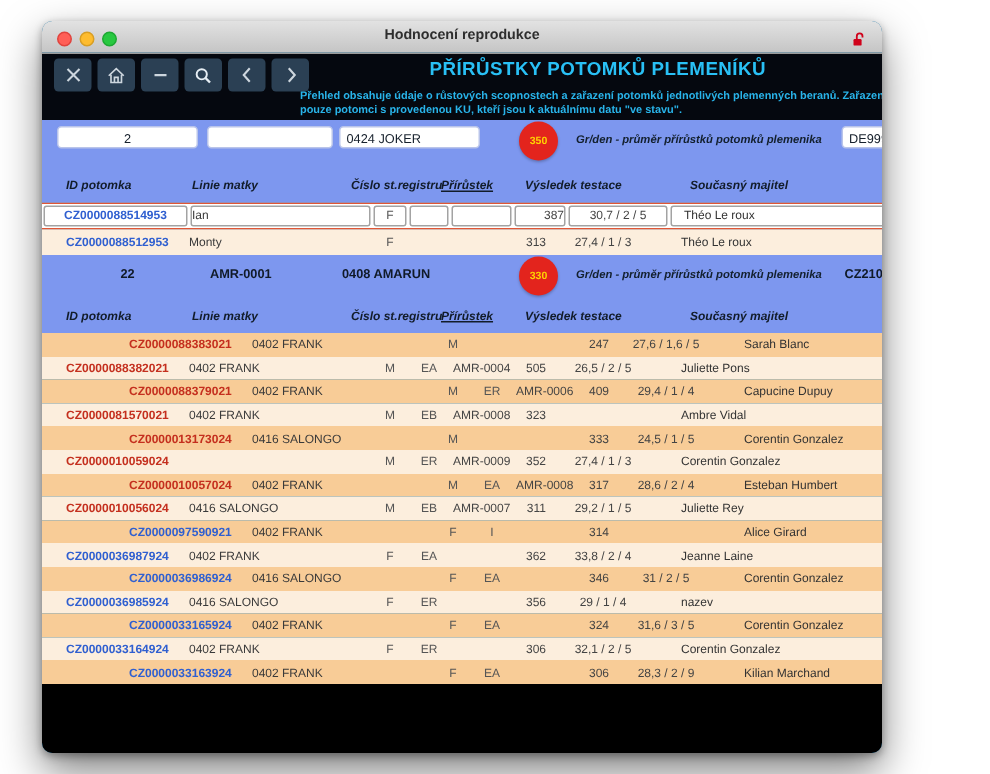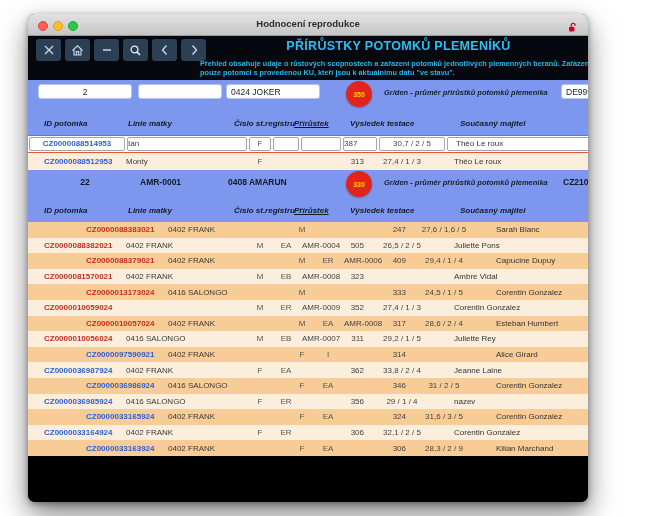--- a/index.html
+++ b/index.html
@@ -54,21 +54,21 @@
   .c.test{text-align:center;padding-right:20px;}
   .c.owner{padding-left:8px;color:#333;}
   .c.act{display:flex;justify-content:center;}
   .rowbtn{width:18px;height:13px;border-radius:3px;border:1px solid #0e5e8e;padding:0;cursor:pointer;
           background:linear-gradient(#63c4ec,#1877ad);display:flex;align-items:center;justify-content:center;}
   
   .row.sel{background:#ffffff;border-top:1.5px solid #e05636;border-bottom:1.5px solid #e05636;box-sizing:border-box;}
   .row.sel .c{border:1px solid #a3a3a3;background:#fff;border-radius:2px;height:12px;line-height:12px;margin:0 1px;}
   .row.sel .c.id{text-align:center;padding-left:0;}
   .row.sel .c.act{border:none;height:auto;line-height:normal;}
-  .row.sel .c.gain{text-align:left;padding-right:16px;}
+  .row.sel .c.gain{text-align:right;padding-right:0;}
   .row.sel .c.test{padding-right:0;}
   .footer-gap{background:#000000;height:47px;}
 </style>
 </head>
 <body>
 
 <div class="window">
 
   <div class="titlebar">
     <div class="lights">

